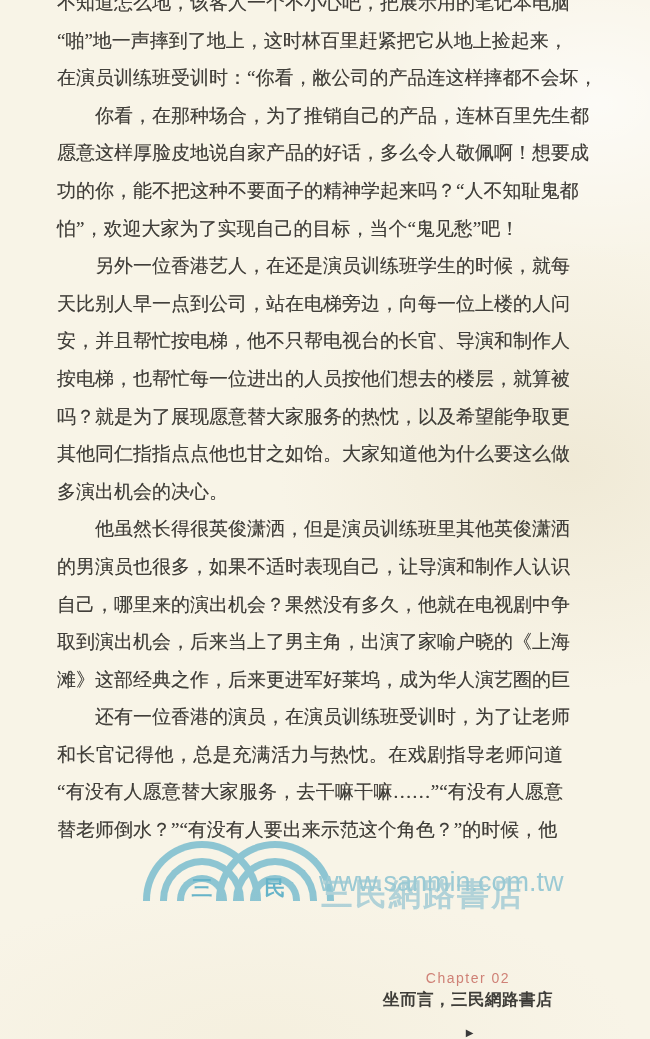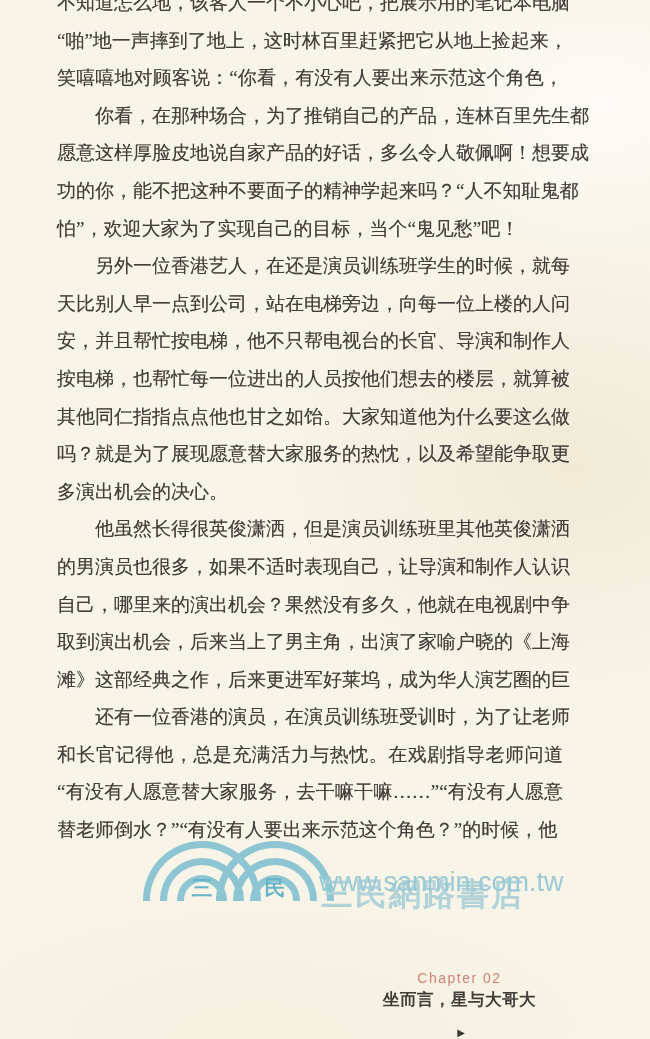--- a/index.html
+++ b/index.html
@@ -116,31 +116,31 @@
     letter-spacing: 1px;
   }
 </style>
 </head>
 <body>
 
 <div class="text-block">
 
 <div class="line">不知道怎么地，该客人一个不小心吧，把展示用的笔记本电脑</div>
     <div class="line">“啪”地一声摔到了地上，这时林百里赶紧把它从地上捡起来，</div>
-    <div class="line">笑嘻嘻地对顾客说：“你看，有没有人要出来示范这个角色，</div>
+    <div class="line">在演员训练班受训时：“你看，敝公司的产品连这样摔都不会坏，</div>
     <div class="line indent">你看，在那种场合，为了推销自己的产品，连林百里先生都</div>
     <div class="line">愿意这样厚脸皮地说自家产品的好话，多么令人敬佩啊！想要成</div>
     <div class="line">功的你，能不把这种不要面子的精神学起来吗？“人不知耻鬼都</div>
     <div class="line last">怕”，欢迎大家为了实现自己的目标，当个“鬼见愁”吧！</div>
     <div class="line indent">另外一位香港艺人，在还是演员训练班学生的时候，就每</div>
     <div class="line">天比别人早一点到公司，站在电梯旁边，向每一位上楼的人问</div>
     <div class="line">安，并且帮忙按电梯，他不只帮电视台的长官、导演和制作人</div>
     <div class="line">按电梯，也帮忙每一位进出的人员按他们想去的楼层，就算被</div>
+    <div class="line">吗？就是为了展现愿意替大家服务的热忱，以及希望能争取更</div>
     <div class="line">其他同仁指指点点他也甘之如饴。大家知道他为什么要这么做</div>
-    <div class="line">吗？就是为了展现愿意替大家服务的热忱，以及希望能争取更</div>
     <div class="line last">多演出机会的决心。</div>
     <div class="line indent">他虽然长得很英俊潇洒，但是演员训练班里其他英俊潇洒</div>
     <div class="line">的男演员也很多，如果不适时表现自己，让导演和制作人认识</div>
     <div class="line">自己，哪里来的演出机会？果然没有多久，他就在电视剧中争</div>
     <div class="line">取到演出机会，后来当上了男主角，出演了家喻户晓的《上海</div>
     <div class="line">滩》这部经典之作，后来更进军好莱坞，成为华人演艺圈的巨</div>
     <div class="line indent">还有一位香港的演员，在演员训练班受训时，为了让老师</div>
     <div class="line">和长官记得他，总是充满活力与热忱。在戏剧指导老师问道</div>
     <div class="line">“有没有人愿意替大家服务，去干嘛干嘛……”“有没有人愿意</div>
     <div class="line last">替老师倒水？”“有没有人要出来示范这个角色？”的时候，他</div>
@@ -159,17 +159,17 @@
     <div class="arc i"></div>
     <div class="logo-char">民</div>
   </div>
   <div class="wm-name">三民網路書店</div>
   <div class="wm-url">www.sanmin.com.tw</div>
 </div>
 
 <div class="footer">
   <div class="chapter-block">
     <div class="chapter-label">Chapter 02</div>
-    <div class="chapter-title">坐而言，星与大哥大</div>
+    <div class="chapter-title">坐而言，三民網路書店</div>
   </div>
   <div class="arrow">▶</div>
   <div class="page-number">023</div>
 </div>
 
 </body></html>

